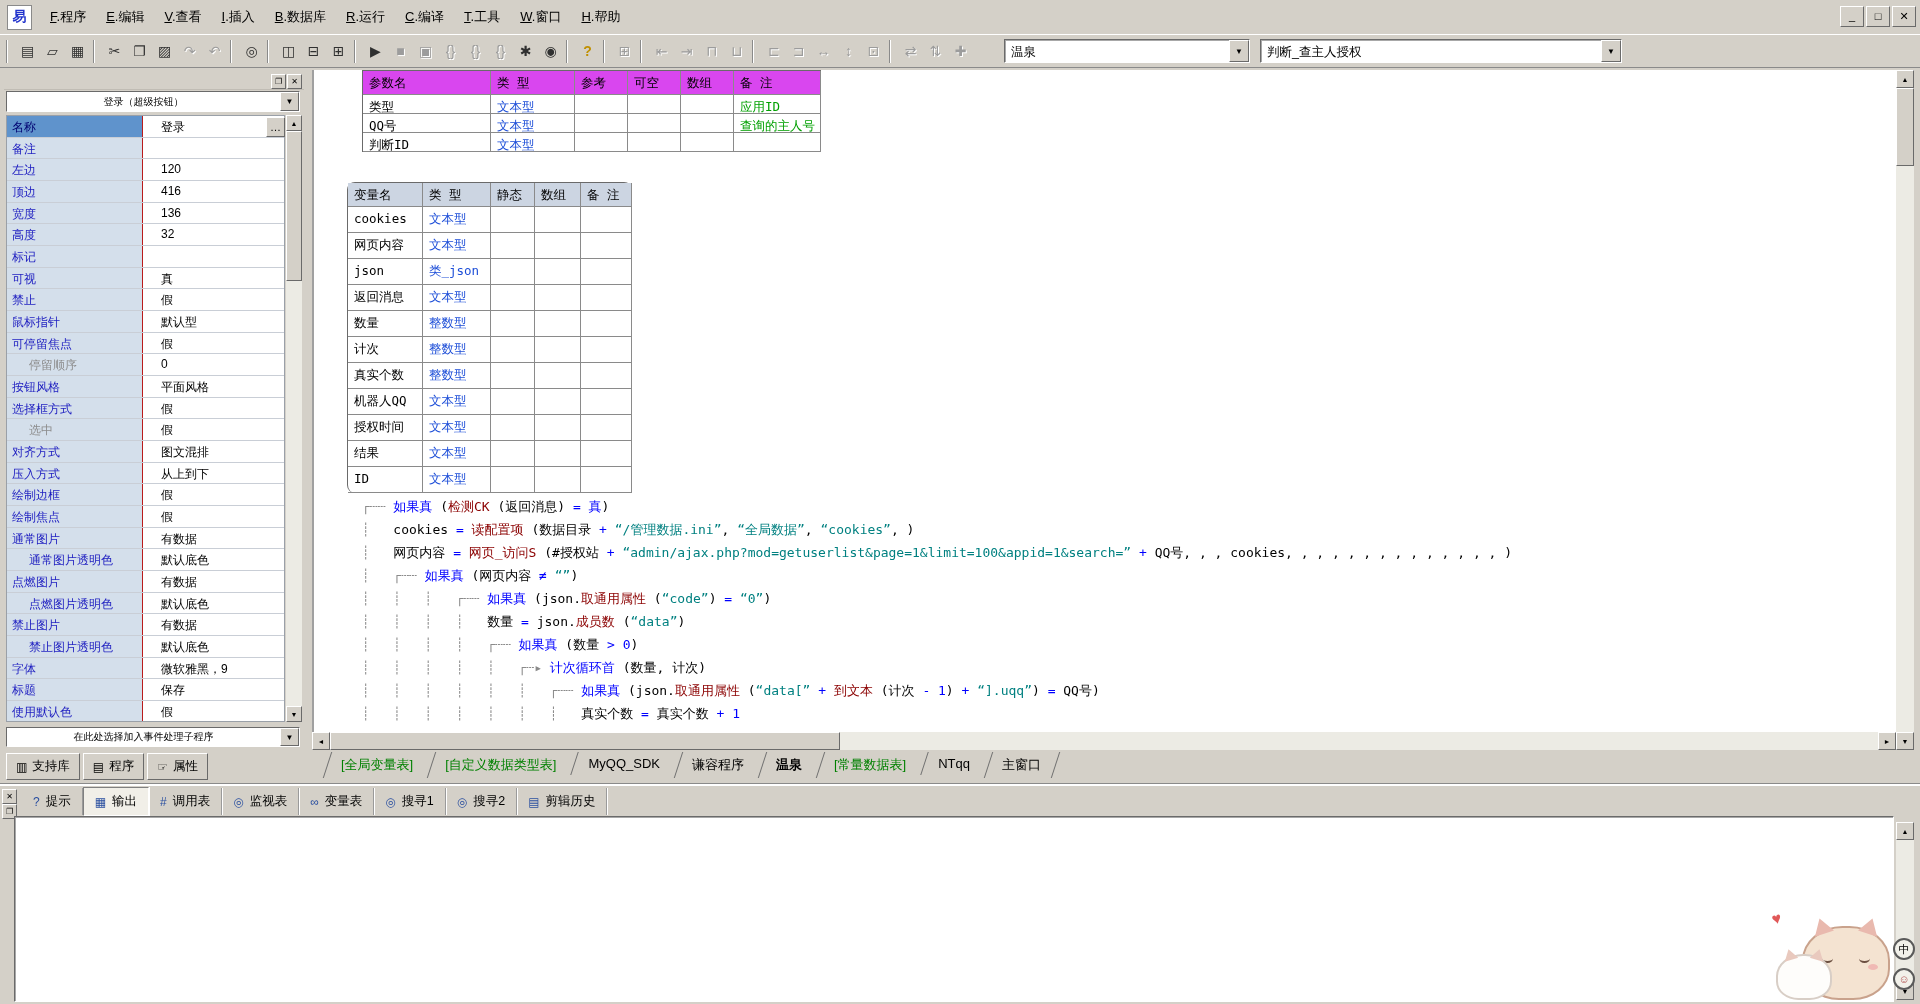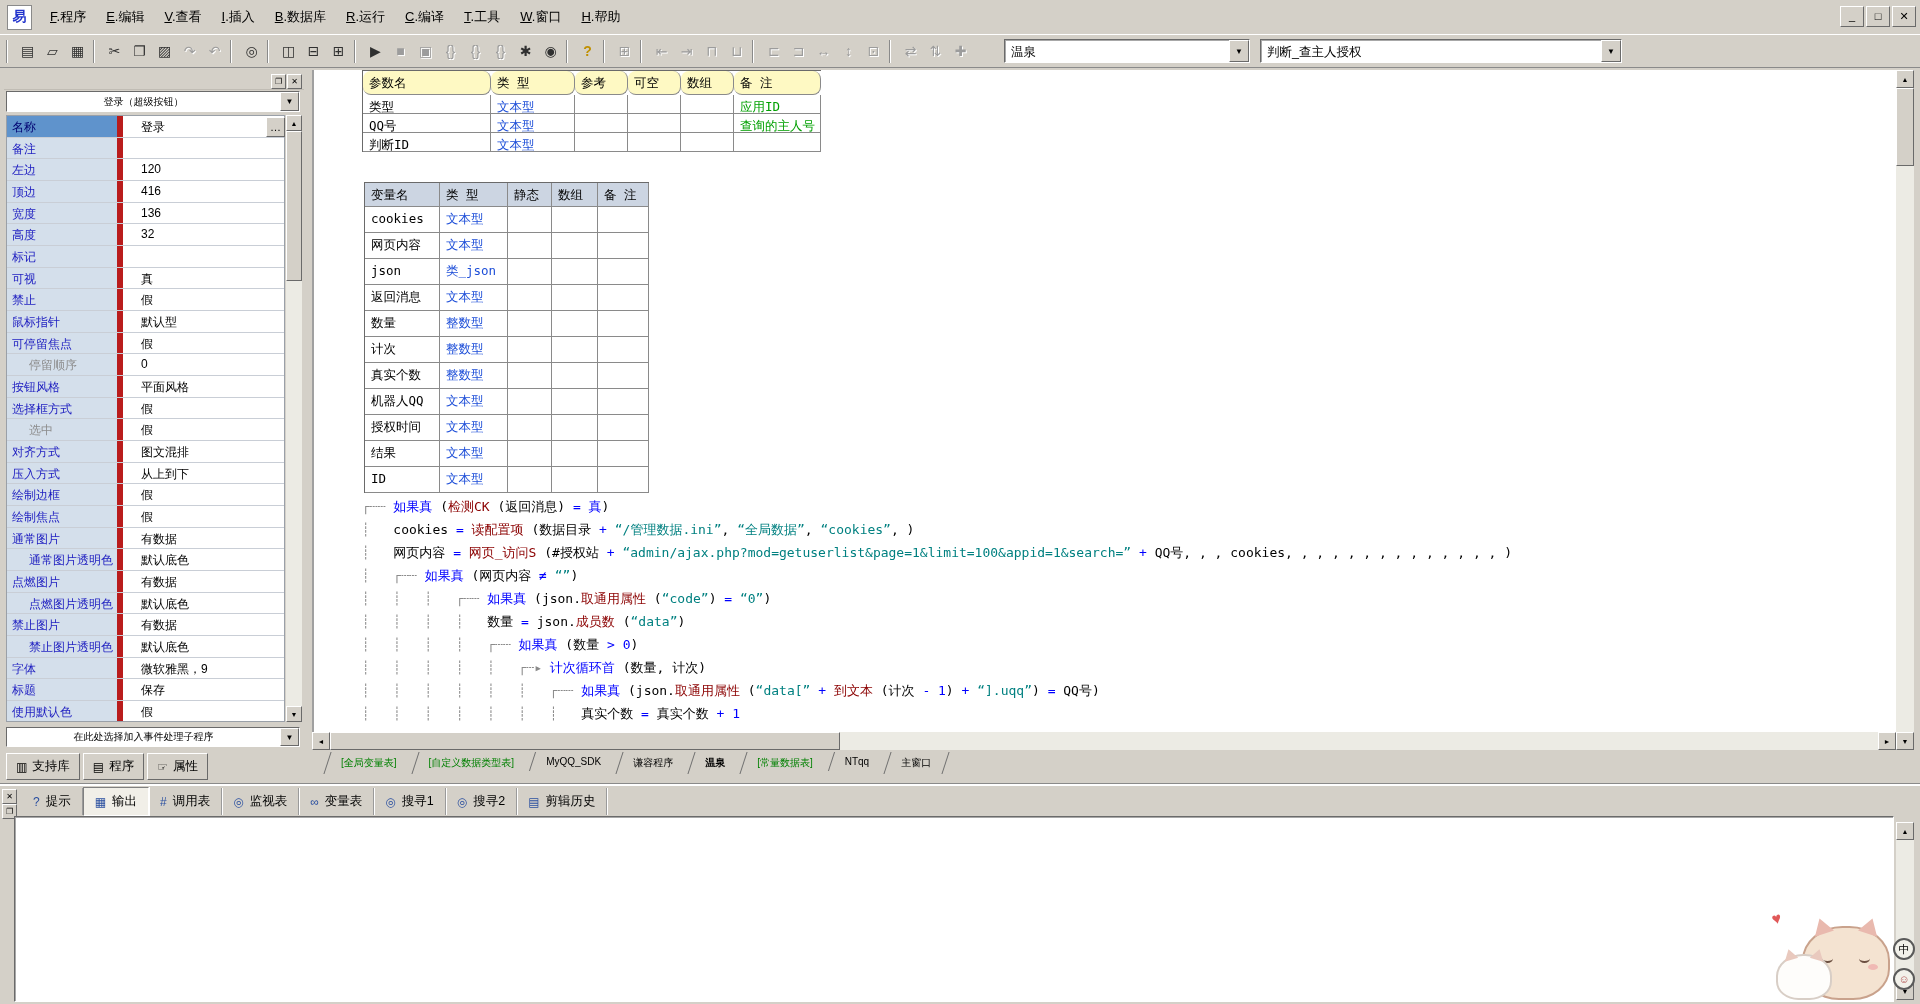--- a/index.html
+++ b/index.html
@@ -31,22 +31,22 @@
   #combo-window{width:244px;margin-left:28px;}
   #combo-sub{width:360px;margin-left:10px;}
   
   #leftpanel{position:absolute;left:4px;top:74px;width:300px;height:708px;}
   #minibar{position:absolute;left:0;top:0;right:0;height:15px;border-bottom:1px solid #c0bcb4;}
   .minibtn{width:13px;height:13px;display:flex;align-items:center;justify-content:center;font-size:8px;position:absolute;top:0;}
   #selector{position:absolute;left:2px;top:17px;width:294px;height:21px;}
   .propgrid{position:absolute;left:2px;top:41px;width:279px;height:607px;background:#fff;
             border:1px solid #9aa0a8;overflow:hidden;box-sizing:border-box;}
   .prow{display:flex;height:21.68px;box-sizing:border-box;border-bottom:1px solid #c9ced6;}
-  .plabel{width:116px;flex:none;background:#d4dfeb;color:#1d1dc0;font-size:12px;padding:3px 0 0 5px;
-          border-right:6px solid #b91c1c;box-sizing:border-box;white-space:nowrap;overflow:hidden;}
+  .plabel{width:136px;flex:none;background:#d4dfeb;color:#1d1dc0;font-size:12px;padding:3px 0 0 5px;
+          border-right:1px solid #b91c1c;box-sizing:border-box;white-space:nowrap;overflow:hidden;}
   .pvalue{flex:1;font-size:12px;padding:3px 0 0 18px;white-space:nowrap;overflow:hidden;}
   .prow.sub .plabel{color:#8c8c8c;padding-left:22px;}
   .prow.subblue .plabel{padding-left:22px;}
   .prow.sel .plabel{background:#5f93cc;color:#000070;}
   #gridscroll{position:absolute;right:2px;top:41px;width:16px;height:607px;background:#ecebe4;}
   .sbtn{width:16px;height:16px;display:flex;align-items:center;justify-content:center;font-size:7px;box-sizing:border-box;}
   #gridthumb{position:absolute;left:0;top:16px;width:16px;height:150px;box-sizing:border-box;}
   #ellipsisbtn{position:absolute;left:262px;top:43px;width:17px;height:18px;display:flex;align-items:center;justify-content:center;font-size:11px;}
   #eventcombo{position:absolute;left:2px;top:653px;width:294px;height:20px;}
   .selbox{display:flex;align-items:center;background:#fff;border:1px solid;border-color:#6a6a6a #ffffff #ffffff #6a6a6a;box-sizing:border-box;}
@@ -60,23 +60,23 @@
   #editor{position:absolute;left:312px;top:70px;width:1584px;height:662px;background:#ffffff;overflow:hidden;}
   #editor:before{content:"";position:absolute;left:0;top:0;bottom:0;width:2px;background:#a0a0a0;}
   .etable{position:absolute;font-family:"DejaVu Sans Mono","Liberation Mono",monospace;font-size:12.5px;
           border-left:1px solid #6a6a6a;border-top:1px solid #6a6a6a;}
   .pgrow{display:grid;grid-template-columns:128px 84px 53px 53px 53px 87px;}
   .vgrow{display:grid;grid-template-columns:75px 68px 44px 46px 51px;}
   .th,.td{border-right:1px solid #8a8a8a;border-bottom:1px solid #8a8a8a;padding:4px 0 0 6px;
           white-space:nowrap;overflow:hidden;box-sizing:border-box;}
   .th{height:24px;}
   #paramtable{left:50px;top:0px;}
-  #paramtable .th{background:#fef9c3;border-radius:8px;}
+  #paramtable .th{background:#d946ef;}
   #paramtable .td{height:19px;}
-  #vartable{left:52px;top:112px;}
+  #vartable{left:35px;top:112px;border-radius:8px;}
   #vartable .th{background:#ccd5e2;}
   #vartable .td{height:26px;}
   .type{color:#1d4ed8;}
   .remark{color:#00a000;}
   
   #codeblock{position:absolute;left:50px;top:428px;font-family:"DejaVu Sans Mono","Liberation Mono",monospace;
              font-size:13px;}
   .cline{height:23px;white-space:pre;}
   .guide{color:#8a8a8a;}
   .kw{color:#0000ff;} .fn{color:#8b0000;} .str{color:#008080;} .num{color:#0000ff;} .pl{color:#000;}
@@ -85,21 +85,21 @@
   #vscroll{left:1896px;top:70px;width:18px;height:680px;}
   #vscroll .sbtn{width:18px;height:18px;}
   #vthumb{position:absolute;left:0;top:18px;width:18px;height:78px;box-sizing:border-box;}
   #vscroll .down{position:absolute;bottom:0;}
   #hscroll{left:312px;top:732px;width:1584px;height:18px;}
   #hscroll .sbtn{width:18px;height:18px;position:absolute;}
   #hthumb{position:absolute;left:18px;top:0;width:510px;height:18px;box-sizing:border-box;}
   
   #doctabs{position:absolute;left:306px;top:750px;width:1614px;height:33px;display:flex;align-items:flex-start;
            padding:2px 0 0 18px;box-sizing:border-box;}
-  .dtab{position:relative;padding:4px 15px 4px 17px;font-size:10px;white-space:nowrap;}
+  .dtab{position:relative;padding:4px 15px 4px 17px;font-size:13px;white-space:nowrap;}
   .dtab::before{content:"";position:absolute;left:3px;top:0;bottom:0;width:1px;background:#707070;transform:skewX(-18deg);}
   .dtab:last-child::after{content:"";position:absolute;right:0;top:0;bottom:0;width:1px;background:#707070;transform:skewX(-18deg);}
   .dtab.green{color:#008000;}
   .dtab.active{font-weight:bold;}
   
   #bottomsplit{position:absolute;left:0;top:783px;width:100%;height:3px;
                background:linear-gradient(#8a8a8a 0 1px,#ffffff 1px 3px);}
   #btabs{position:absolute;left:22px;top:788px;display:flex;align-items:center;height:27px;}
   .btab{display:flex;align-items:center;gap:6px;padding:5px 11px;font-size:12.5px;border-right:1px solid #9a9a9a;box-shadow:1px 0 0 #fff;}
   .btab.active{background:#f1efe8;border:1px solid;border-color:#808080 #ffffff #ffffff #808080;}

